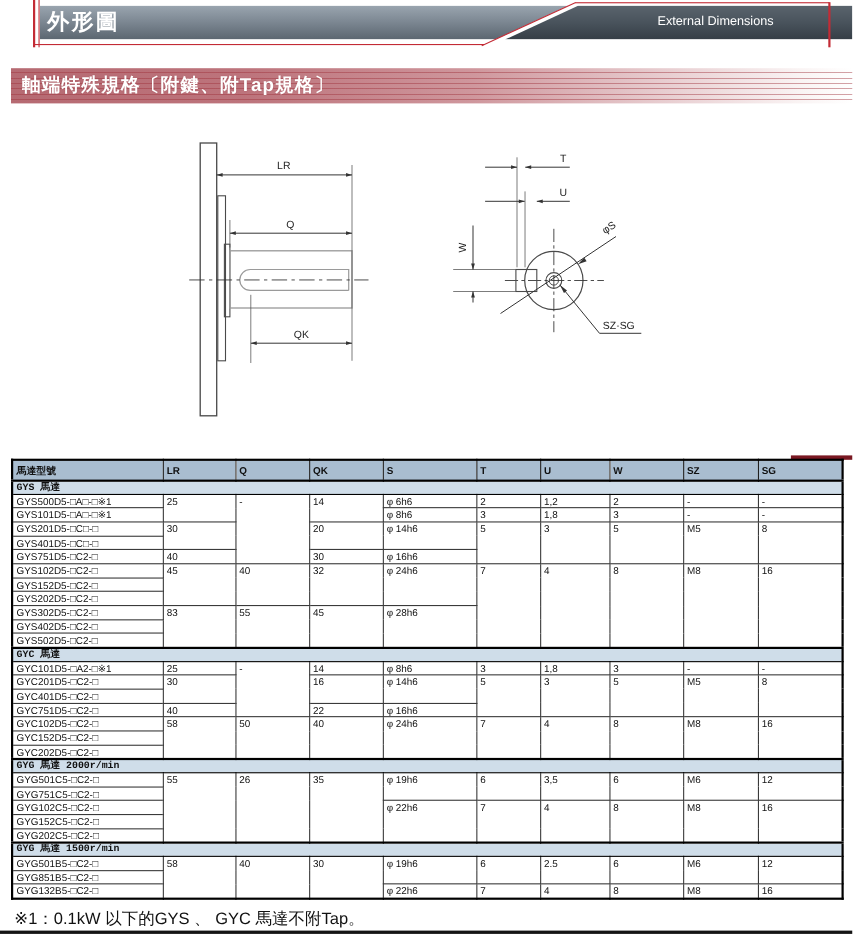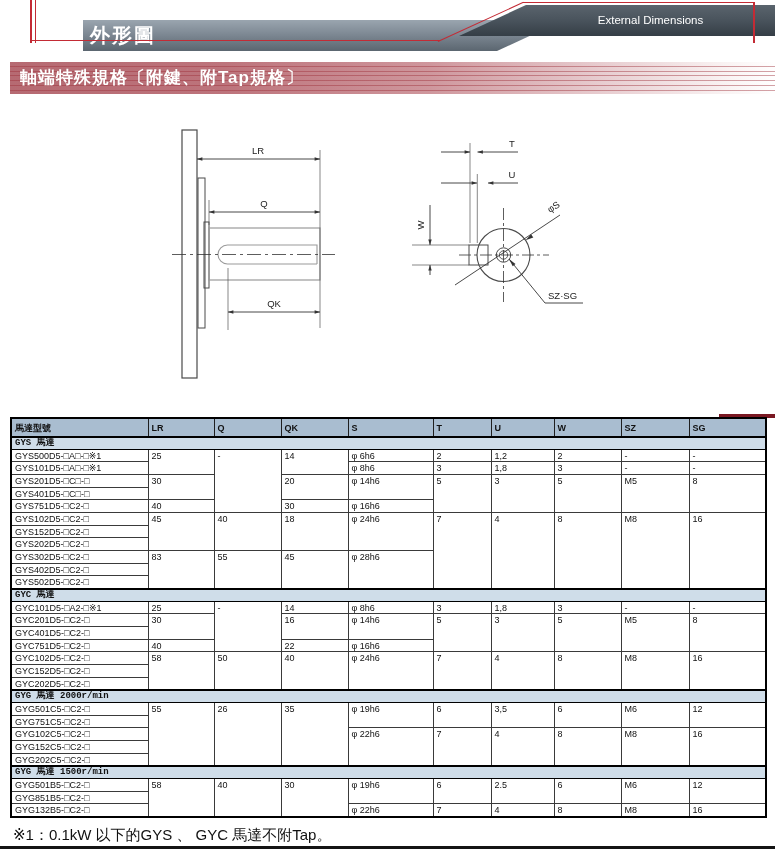--- a/index.html
+++ b/index.html
@@ -3,24 +3,23 @@
 <meta charset="utf-8">
 <style>
   html,body{margin:0;padding:0;}
   body{
     width:775px;height:850px;position:relative;background:#fff;
     font-family:"Liberation Sans","DejaVu Sans",sans-serif;color:#111;
     overflow:hidden;
   }
   
   .banner-left{
-    position:absolute;left:36px;top:20px;width:481px;height:31px;
+    position:absolute;left:36px;top:5px;width:481px;height:31px;
     background:linear-gradient(180deg,#9aa5af 0%,#7e8994 45%,#5b6670 100%);
     clip-path:polygon(0 0,100% 0,calc(100% - 67px) 100%,0 100%);
-    margin-left:47px;
   }
   .banner-left .t{
     font-size:20px;font-weight:bold;color:#fff;line-height:31px;padding-left:7px;
     letter-spacing:2px;display:block;
   }
   .banner-right{
     position:absolute;left:459px;top:5px;width:316px;height:31px;
     background:linear-gradient(180deg,#5a646d 0%,#49535c 50%,#353e46 100%);
     clip-path:polygon(67px 0,100% 0,100% 100%,0 100%);
   }
@@ -229,21 +228,21 @@
         <tr>
           <td>GYS751D5-□C2-□</td>
           <td>40</td>
           <td>30</td>
           <td>φ 16h6</td>
         </tr>
         <tr>
           <td>GYS102D5-□C2-□</td>
           <td rowspan="3">45</td>
           <td rowspan="3">40</td>
-          <td rowspan="3">18</td>
+          <td rowspan="3">32</td>
           <td rowspan="3">φ 24h6</td>
           <td rowspan="6">7</td>
           <td rowspan="6">4</td>
           <td rowspan="6">8</td>
           <td rowspan="6">M8</td>
           <td rowspan="6">16</td>
         </tr>
         <tr>
           <td>GYS152D5-□C2-□</td>
         </tr>

